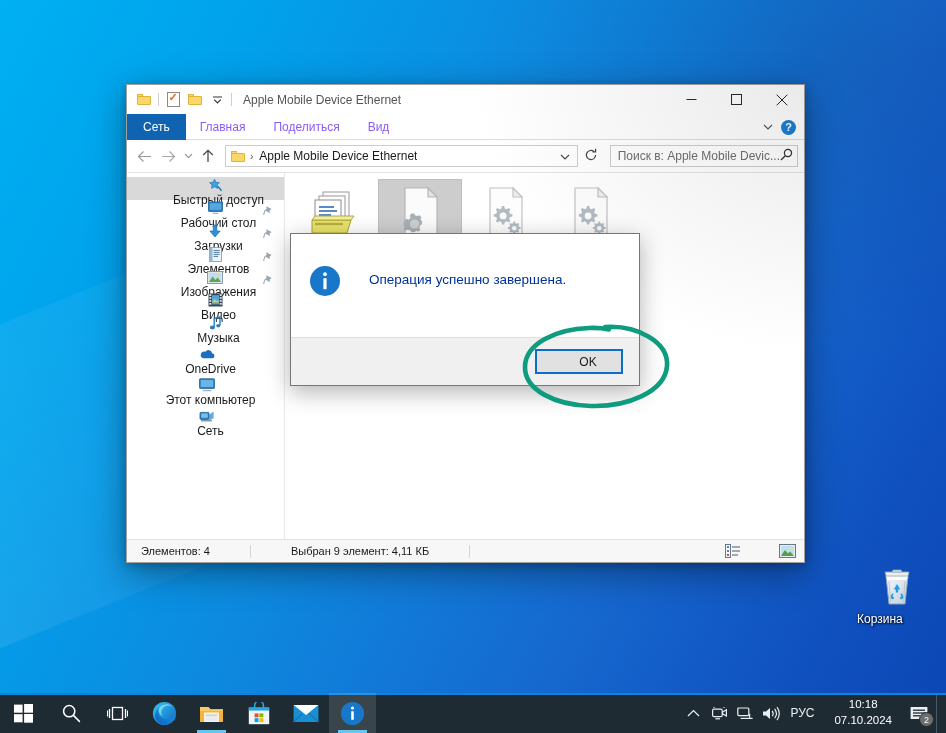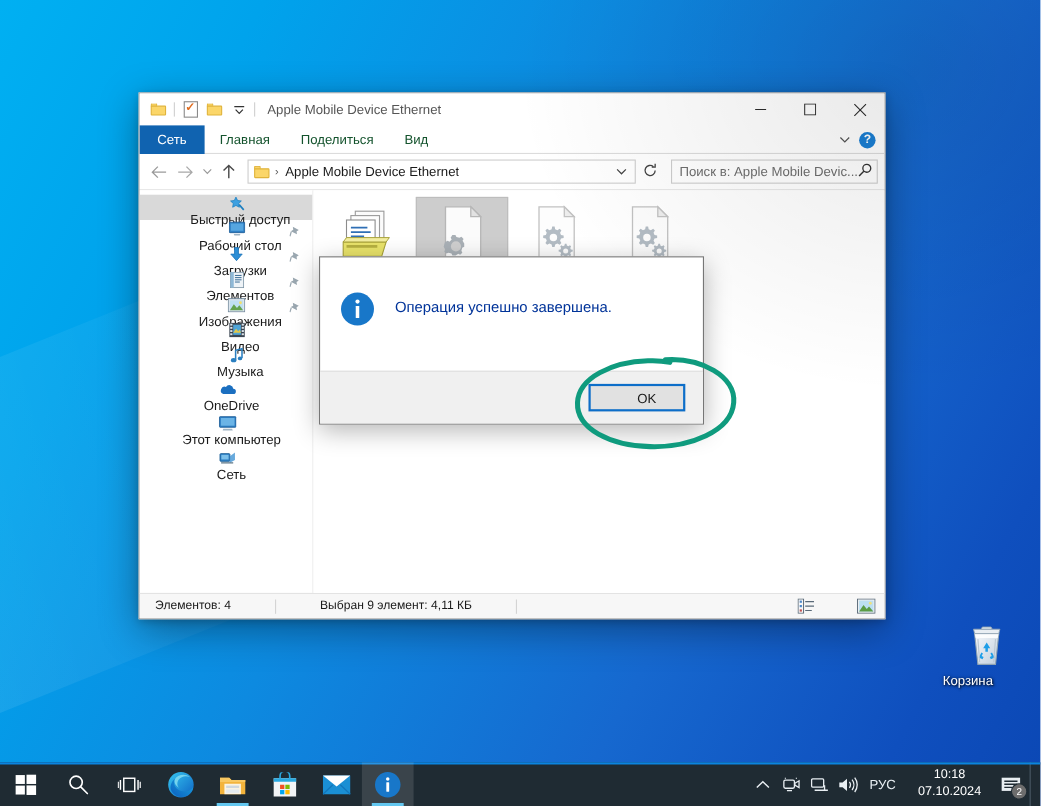--- a/index.html
+++ b/index.html
@@ -101,21 +101,21 @@
 
   
   .ribbon {
     height: 26px; flex: 0 0 26px;
     display: flex; align-items: stretch;
     background: #fff; position: relative;
     border-bottom: 1px solid #dcdcdc;
   }
   .rtab {
     display: flex; align-items: center; padding: 0 14px;
-    font-size: 12px; color: #14532d; height: 26px;
+    font-size: 12px; color: #8b5cf6; height: 26px;
   }
   .rtab.file {
     background: #1063b0; color: #fff; padding: 0 16px;
   }
   .ribbon-right {
     position: absolute; right: 0; top: 0; height: 26px;
     display: flex; align-items: center; gap: 8px; padding-right: 8px;
   }
   .chev-down { font-size: 9px; color: #555; }
   .help-btn {
@@ -219,21 +219,21 @@
     left: 290px; top: 233px;
     width: 350px; height: 153px;
     background: #fff;
     border: 1px solid #767676;
     box-shadow: 0 6px 22px rgba(0,0,0,0.30);
     display: flex; flex-direction: column;
     z-index: 40;
   }
   .mb-body {
     flex: 1 1 auto; display: flex; align-items: flex-start;
-    padding: 31px 20px 0 18px; gap: 18px;
+    padding: 31px 20px 0 18px; gap: 28px;
   }
   .mb-icon { flex: 0 0 32px; }
   .mb-text {
     font-size: 13.5px; color: #003399; line-height: 1.3;
     padding-top: 6px;
   }
   .mb-footer {
     flex: 0 0 48px; height: 48px;
     background: #f0f0f0; border-top: 1px solid #dfdfdf;
     display: flex; align-items: center; justify-content: flex-end;

